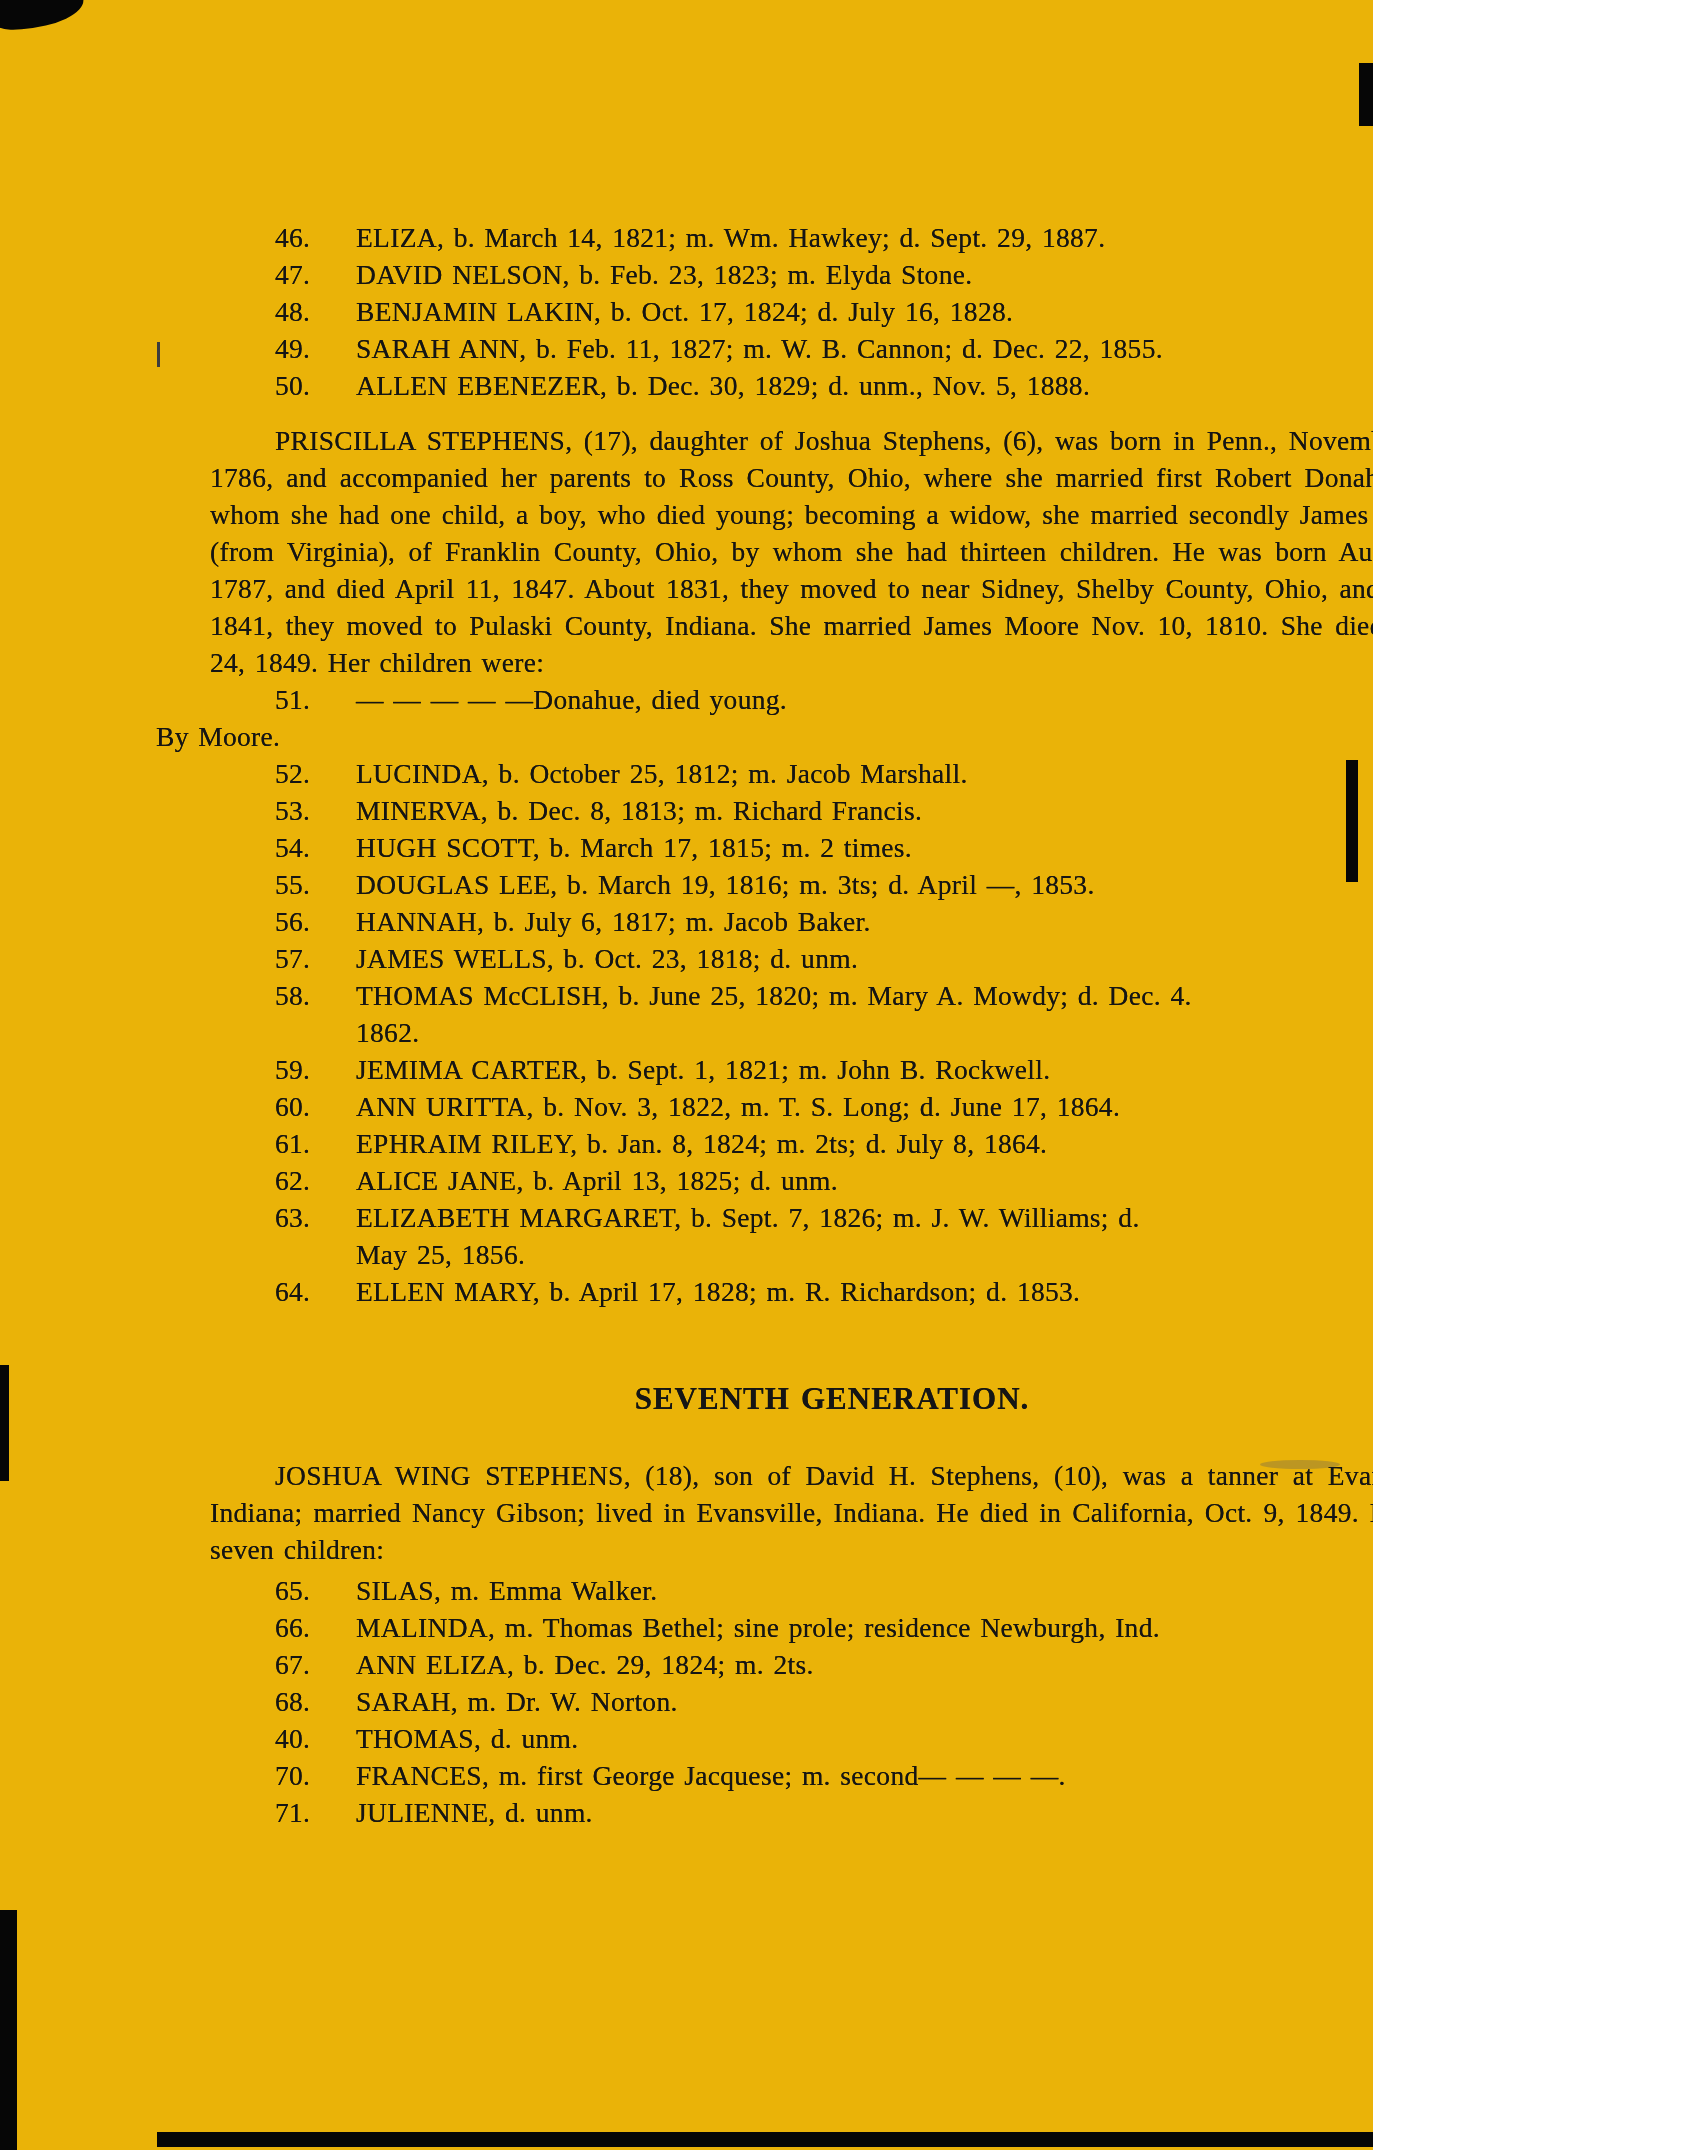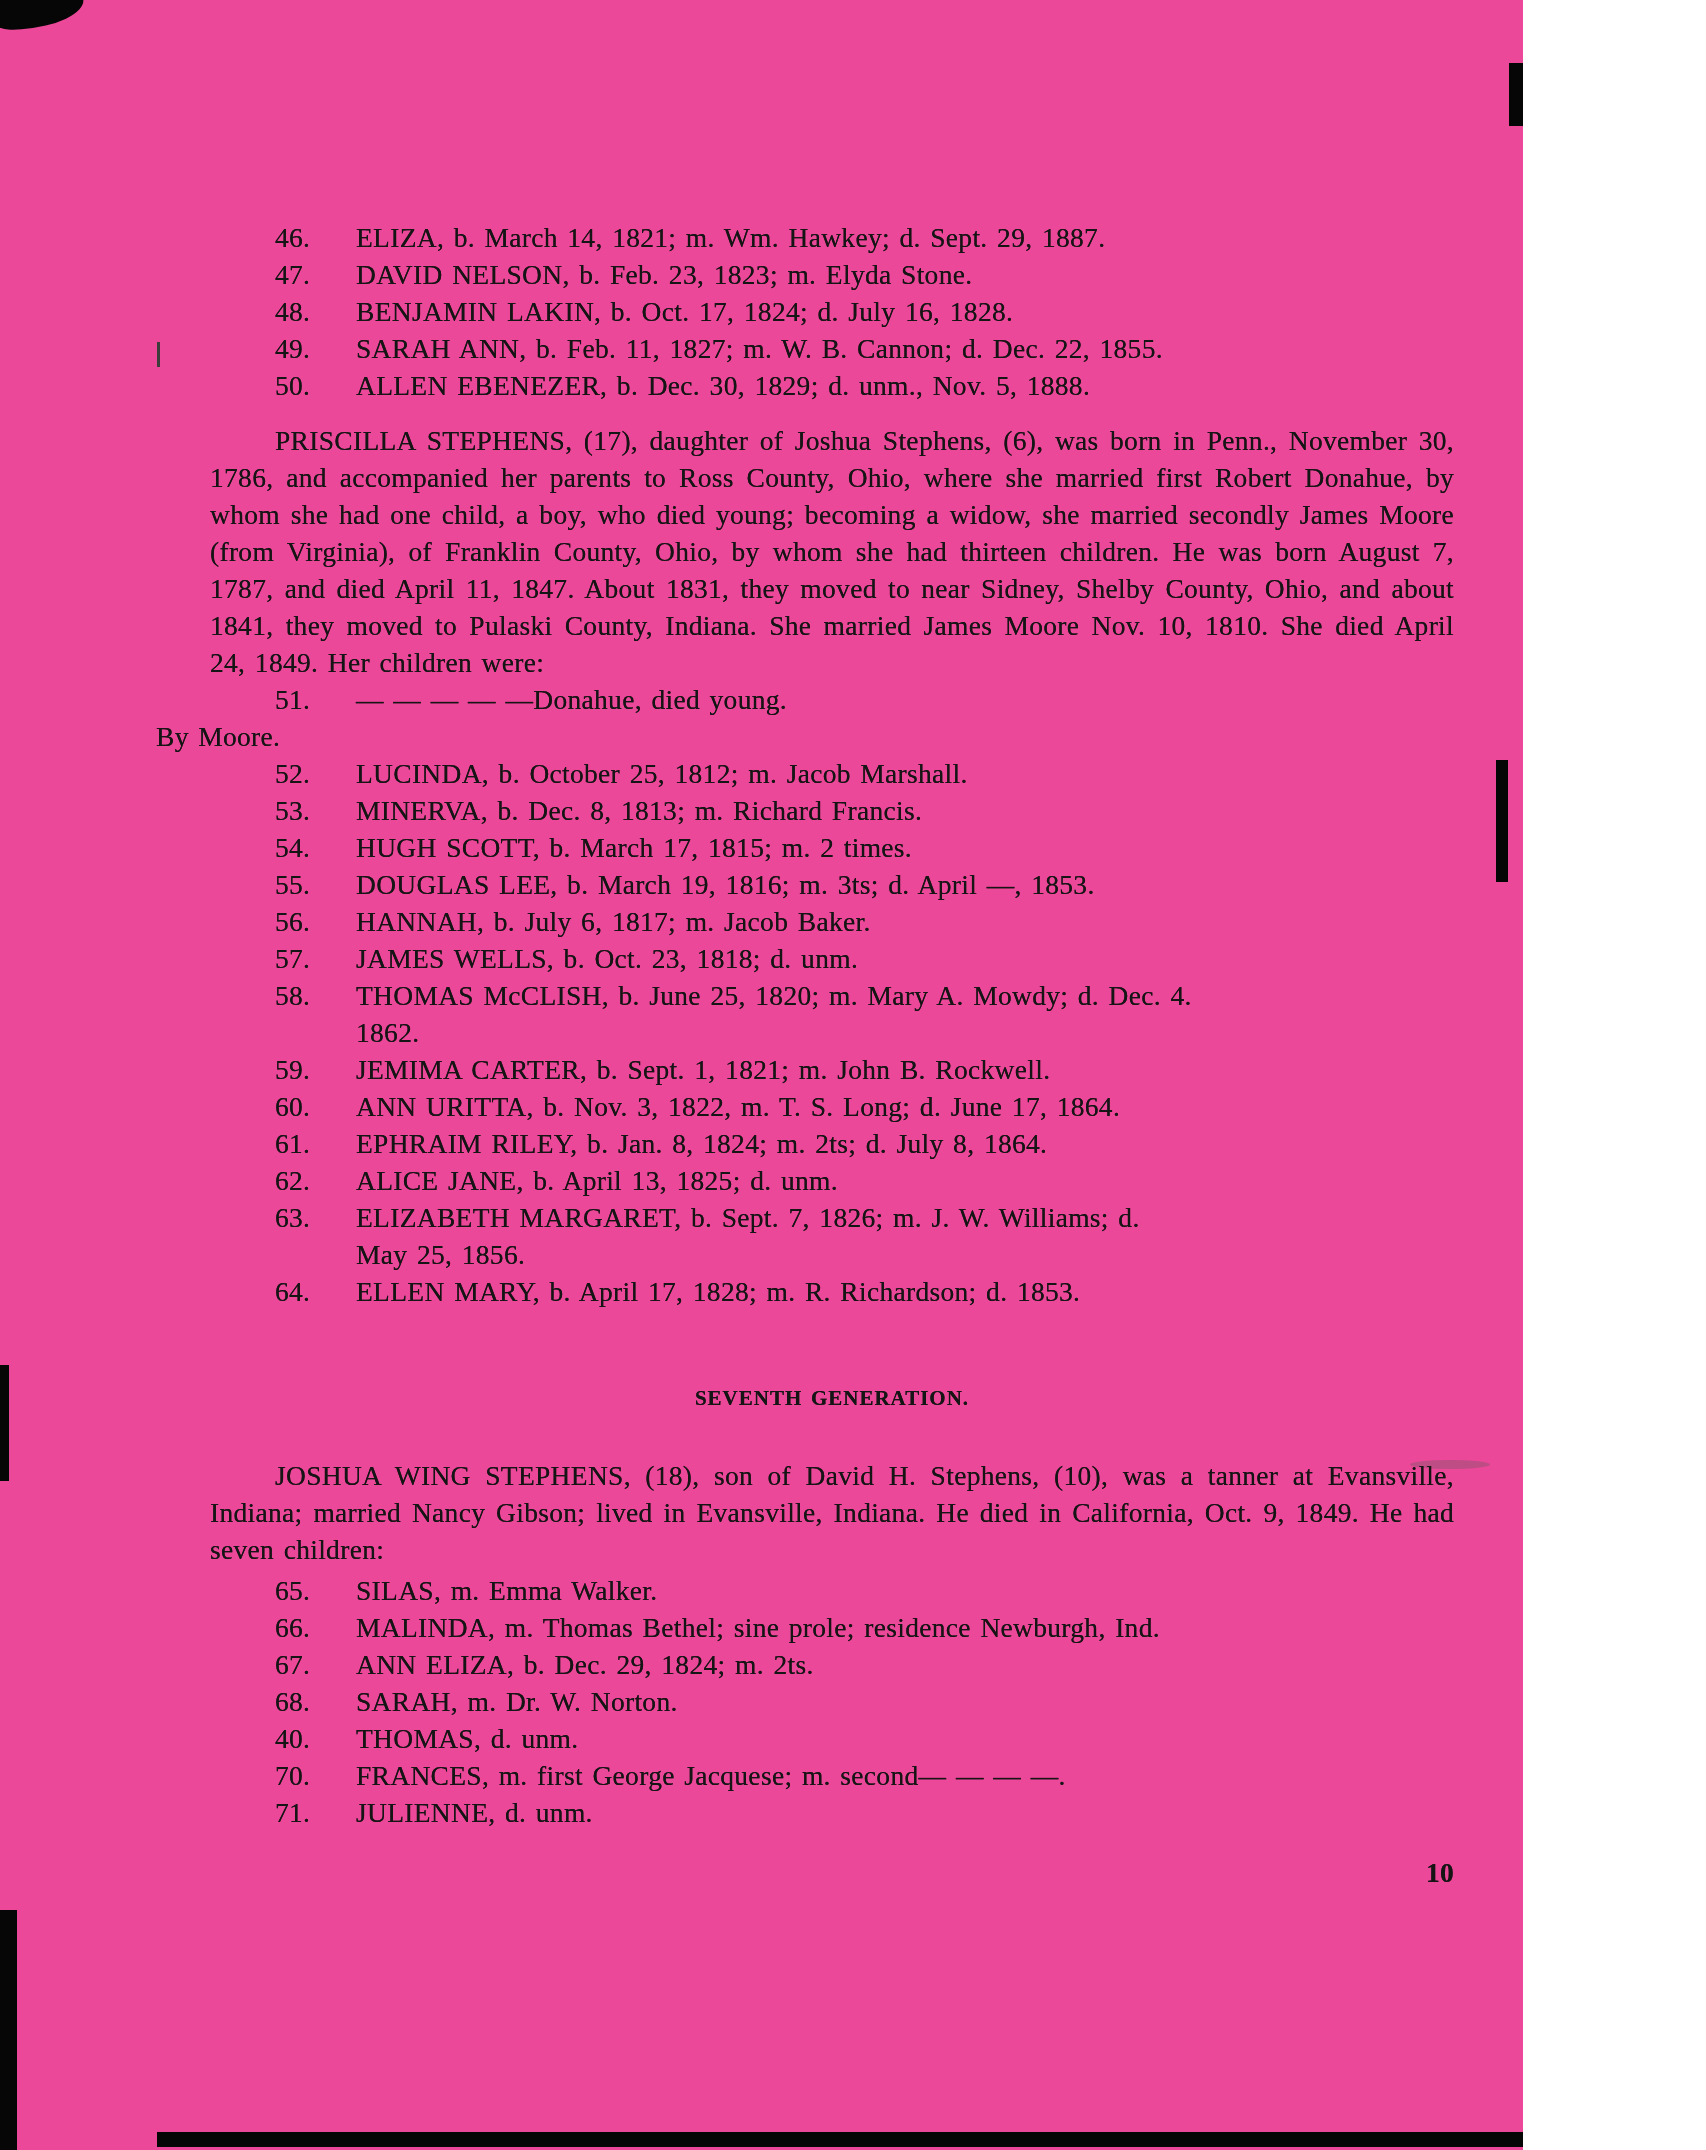--- a/index.html
+++ b/index.html
@@ -3,38 +3,38 @@
 <meta charset="utf-8">
 <style>
   * { margin:0; padding:0; box-sizing:border-box; }
   html, body { background:#ffffff; }
   body {
     width:1707px; height:2151px;
     font-family:"Liberation Serif","DejaVu Serif",serif;
     color:#151515;
   }
   .sheet {
-    position:relative; width:1523px; height:2151px;
-    background:#ec4899; overflow:hidden;
+    position:relative; width:1373px; height:2151px;
+    background:#eab308; overflow:hidden;
   }
   .text-block {
     position:absolute; left:210px; top:219px; width:1244px;
     font-size:27.5px; line-height:37px;
     letter-spacing:0.3px; word-spacing:2.4px;
     text-shadow:0 0 0.5px rgba(10,10,10,.8);
   }
   .entries { list-style:none; }
   .entry { display:flex; padding-left:65px; }
   .num { width:81px; flex:0 0 81px; }
   .txt { flex:1; white-space:pre-wrap; text-align:justify; }
   .para { text-align:justify; text-indent:65px; }
   .para-priscilla { margin-top:18px; }
   .bymoore { margin-left:-54px; }
   .heading {
-    text-align:center; font-size:21px; font-weight:bold;
+    text-align:center; font-size:31px; font-weight:bold;
     letter-spacing:1px; margin:69px 0 39px; line-height:39px;
   }
   .para-joshua { margin-bottom:4.1px;margin-top:25px; }
   .pagenum { text-align:right; font-weight:bold; margin-top:23.4px; font-size:27.5px; }
 
   .artifact { position:absolute; background:#060606; }
   .a-corner-fold { left:-6.9px; top:-8.3px; width:91px; height:36px; border-radius:0 0 70% 25%; transform:rotate(-4deg); }
   .a-right-top { right:0; top:63px; width:13.8px; height:63px; }
   .a-right-middle { right:15px; top:760px; width:11.7px; height:122px; }
   .a-left-middle { left:0; top:1365px; width:9px; height:116px; }

